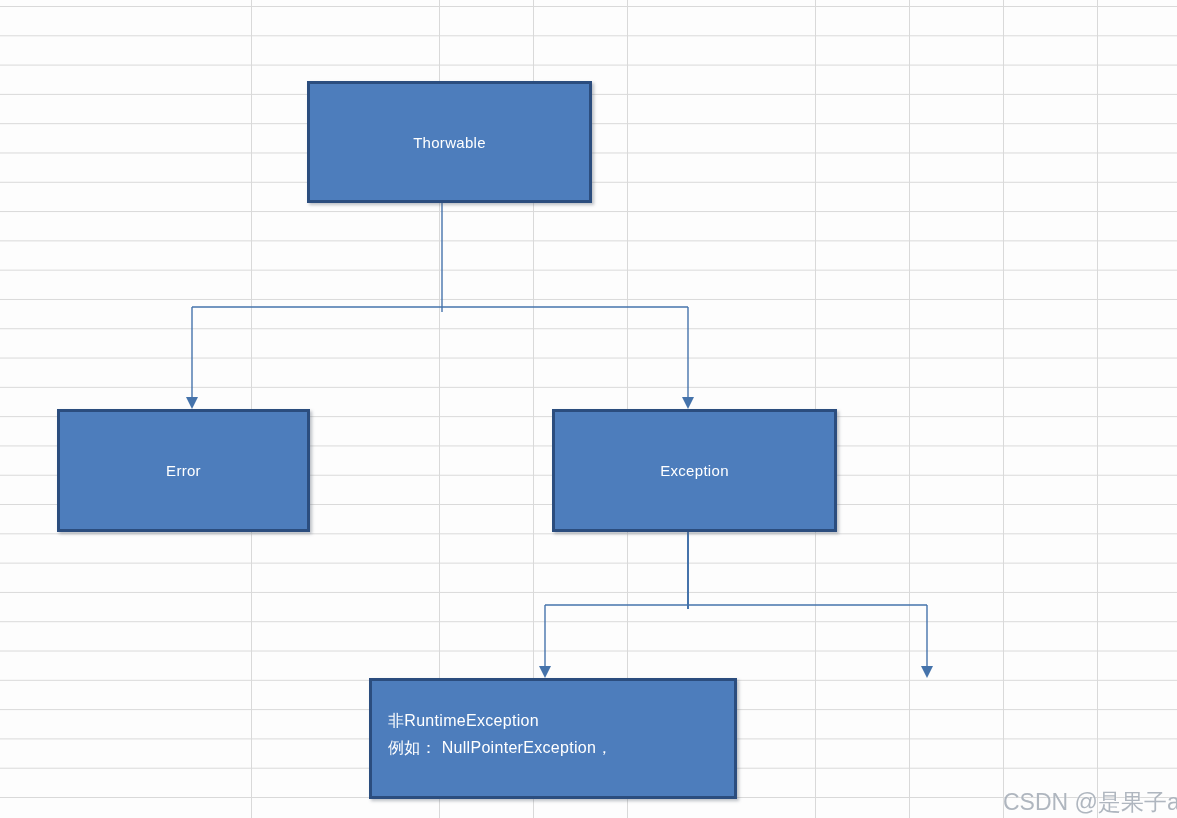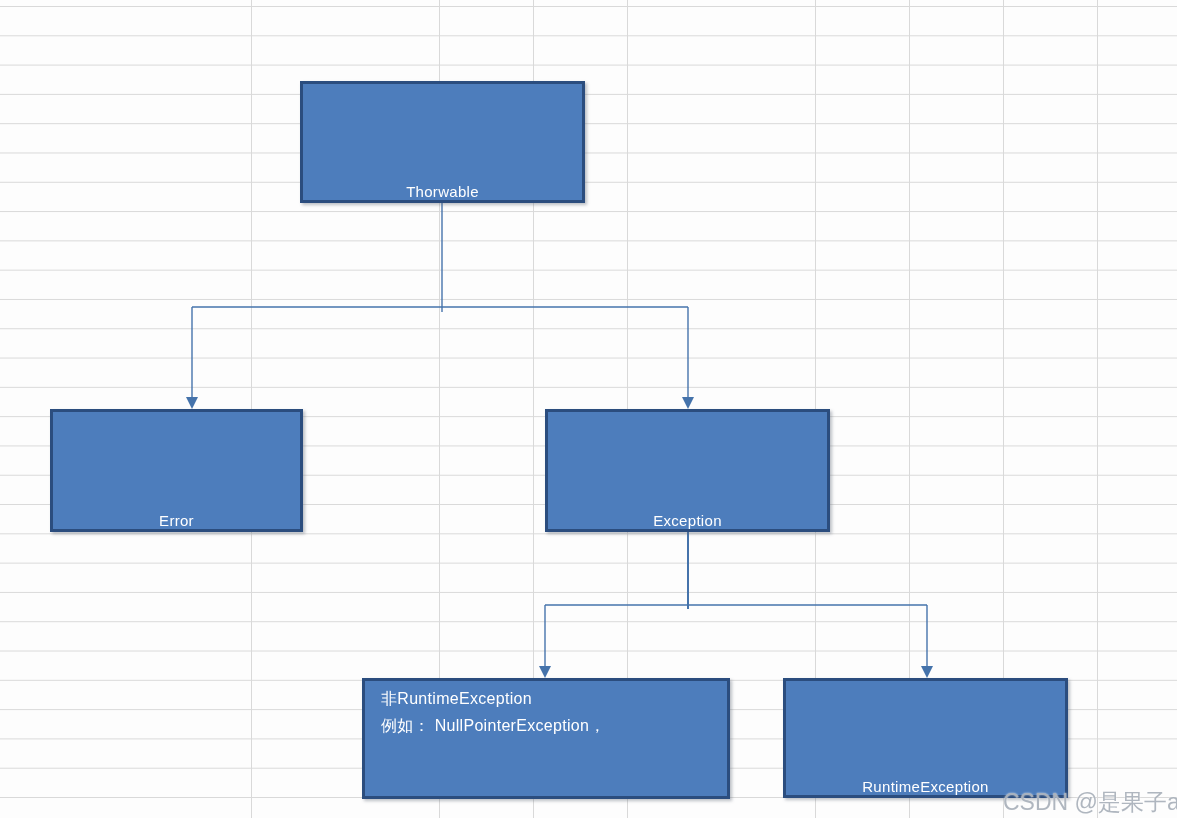--- a/index.html
+++ b/index.html
@@ -23,39 +23,40 @@
     width: 1177px; height: 818px;
     z-index: 1;
   }
   .node {
     position: absolute;
     background: #4d7dbc;
     border: 3px solid #2b4d7e;
     box-shadow: 2px 2px 3px rgba(90,100,115,0.4);
     color: #ffffff;
     display: flex;
-    align-items: flex-end;
+    align-items: center;
     justify-content: center;
     text-align: center;
     font-size: 15px;
     letter-spacing: 0.3px;
     z-index: 2;
     box-sizing: border-box;
+    margin-left: 7px;
   }
   .node-throwable { left: 300px; top: 81px;  width: 285px; height: 122px; }
   .node-error     { left: 50px;  top: 409px; width: 253px; height: 123px; }
   .node-exception { left: 545px; top: 409px; width: 285px; height: 123px; }
   .node-runtime   { left: 783px; top: 678px; width: 285px; height: 120px; }
   .node-nonruntime {
     left: 362px; top: 678px; width: 368px; height: 121px;
     display: block;
     text-align: left;
     font-size: 16px;
     line-height: 27px;
-    padding: 4px 10px 0 16px;
+    padding: 26px 10px 0 16px;
   }
   .node-nonruntime b { font-weight: normal; }
   .wm-juejin {
     position: absolute;
     left: 874px; top: 765px;
     z-index: 3;
     font-size: 27px;
     font-weight: bold;
     color: #474747;
     text-shadow: 1px 1px 2px rgba(255,255,255,0.9), -1px -1px 2px rgba(255,255,255,0.9), 0 0 3px rgba(255,255,255,0.8);
@@ -107,19 +108,16 @@
 
   <div class="node node-exception">
     <span>Exception</span>
   </div>
 
   <div class="node node-nonruntime">
     <div>非RuntimeException</div>
     <div><span>例如： </span><b>NullPointerException，</b></div>
   </div>
 
-  <div class="node node-runtime">
-    <span>RuntimeException</span>
-  </div>
 
   <div class="wm-csdn">CSDN @是果子a</div>
 
 </div>
 
 </body></html>

